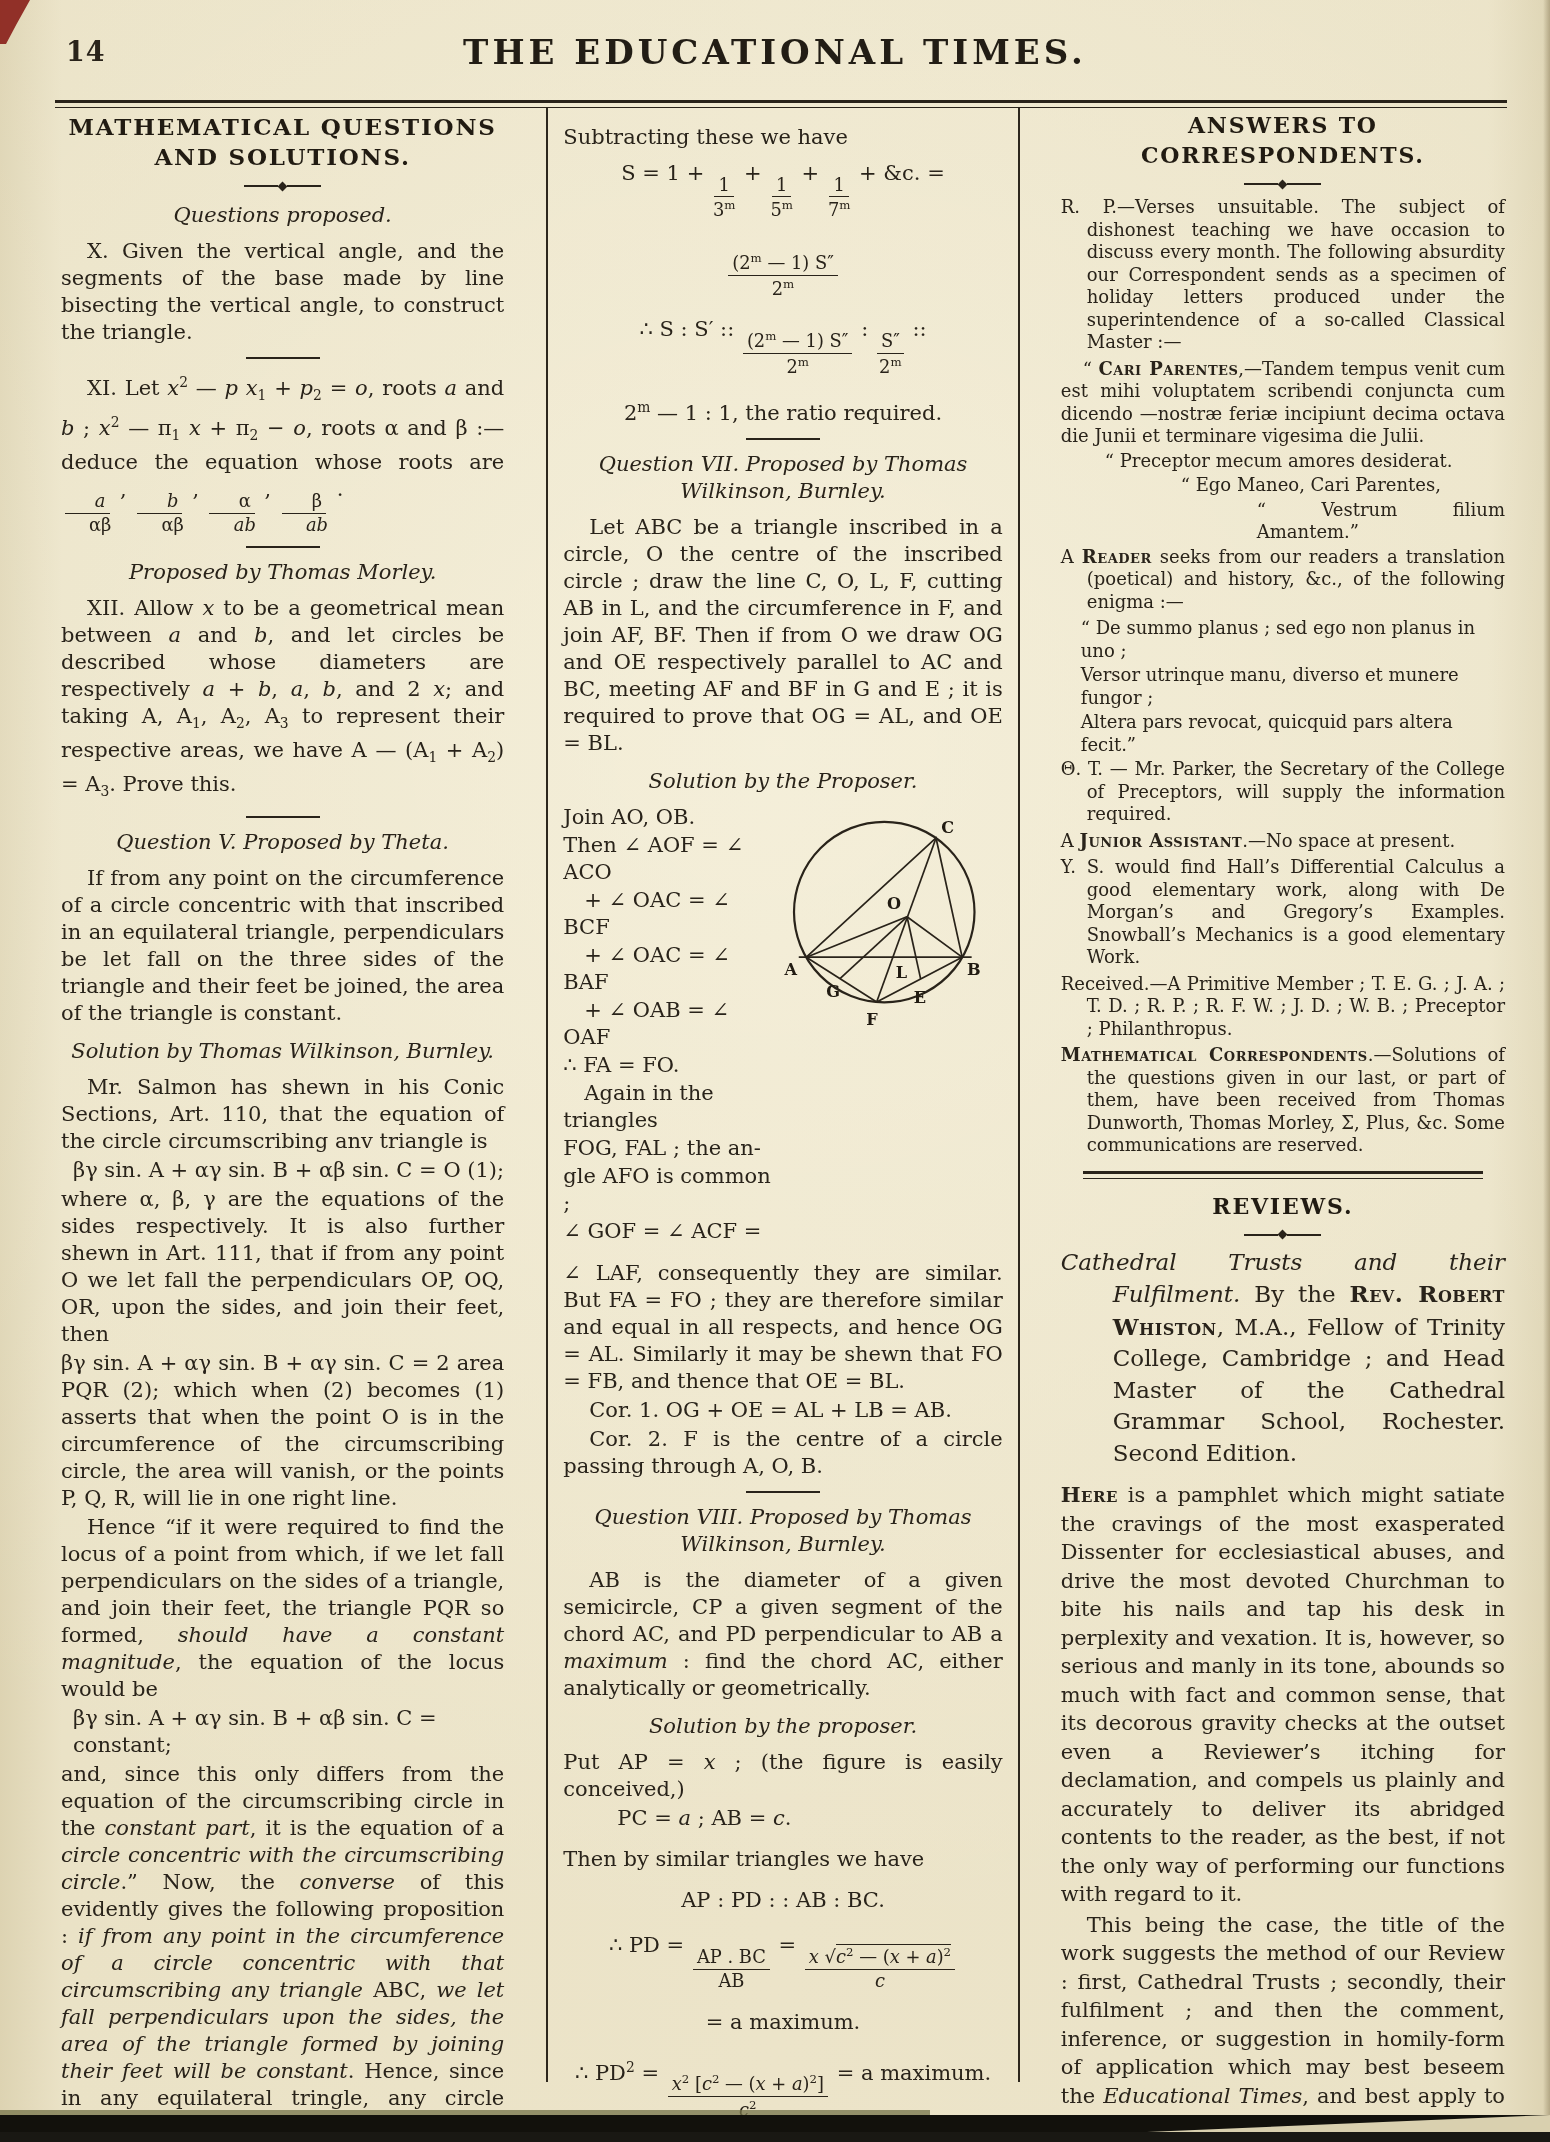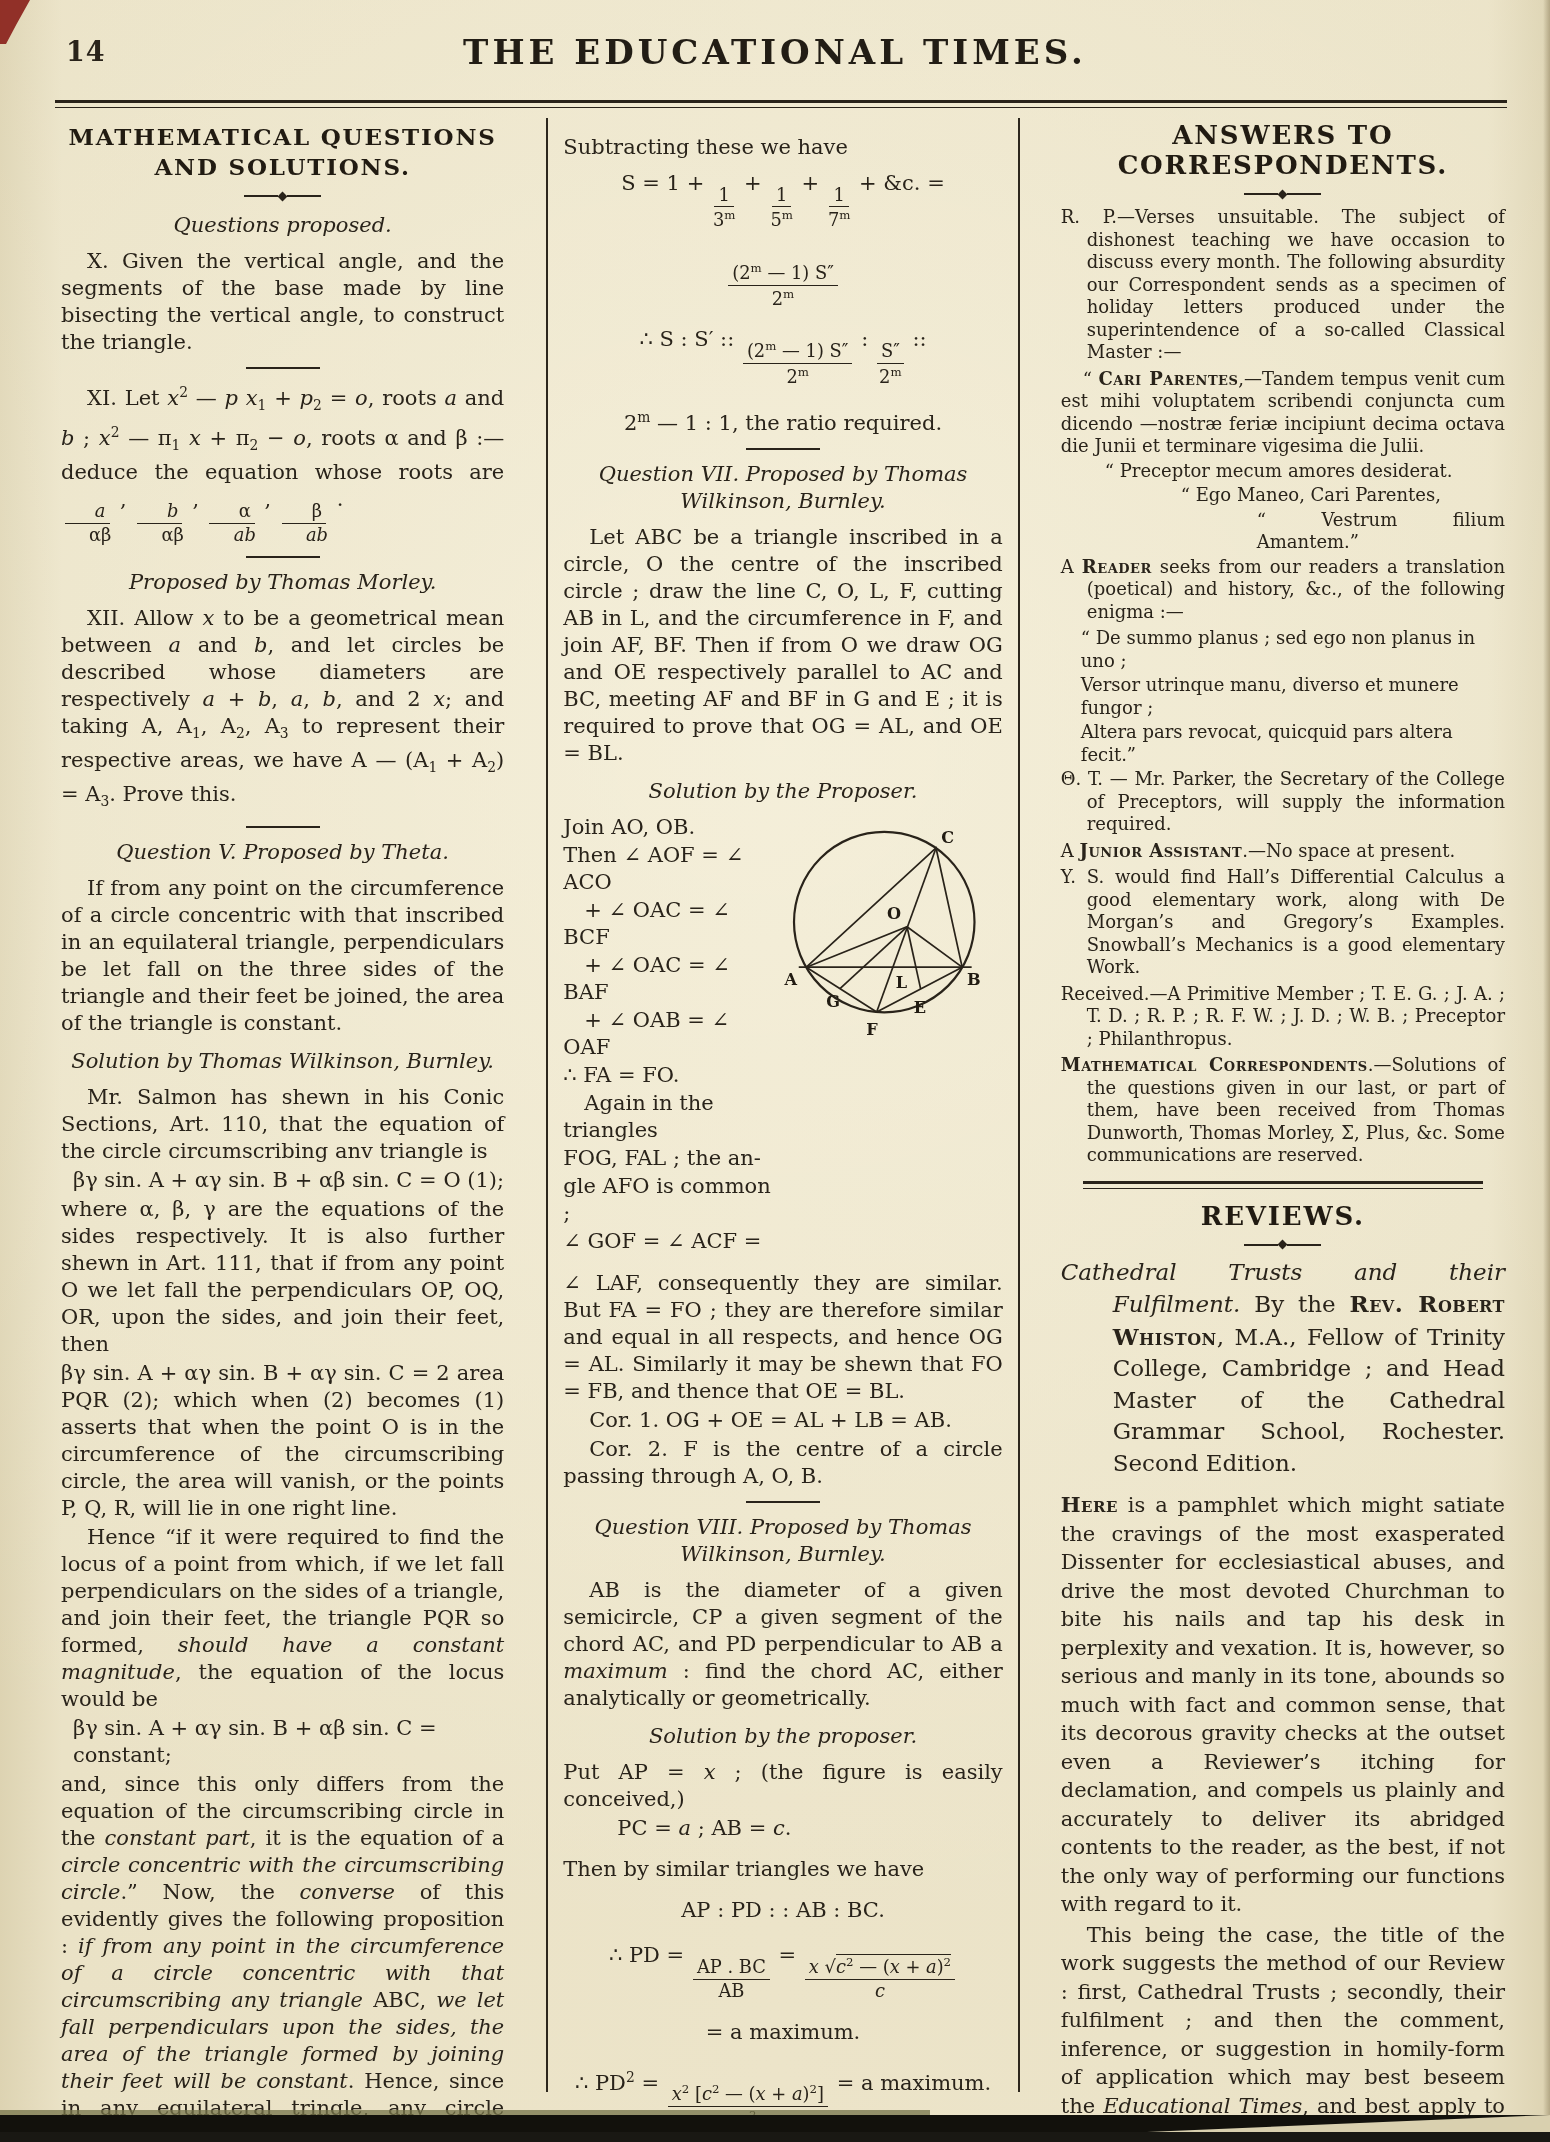--- a/index.html
+++ b/index.html
@@ -18,28 +18,28 @@
     clip-path:polygon(0 100%,100% 0,100% 100%);}
   .edge-right{position:absolute;right:0;top:0;bottom:0;width:7px;
     background:linear-gradient(90deg,rgba(0,0,0,0),#b3a785);}
   
   .pageno{position:absolute;left:66px;top:36px;font-size:27px;font-weight:bold;letter-spacing:1px;}
   .masthead{position:absolute;left:0;top:32px;width:100%;text-align:center;
     font-size:34px;font-weight:bold;letter-spacing:4px;color:#221d15;}
   .headrule{position:absolute;left:55px;top:100px;width:1452px;height:4px;
     border-top:3.4px solid #29231a;border-bottom:1.8px solid #29231a;}
   
-  .cols{position:absolute;left:55px;top:118px;width:1452px;height:1974px;display:flex;gap:28px;}
+  .cols{position:absolute;left:55px;top:108px;width:1452px;height:1974px;display:flex;gap:28px;}
   .col{box-sizing:border-box;font-size:21px;line-height:27px;}
   .col-left{width:482px;padding:2px 14px 0 6px;}
   .col-mid{width:492px;padding:2px 15px 0 15px;border-left:2px solid #2d271d;border-right:2px solid #2d271d;}
   .col-right{width:478px;padding:2px 2px 0 13px;font-size:18px;line-height:22.5px;}
   
   .colhead{text-align:center;font-weight:bold;font-size:23px;line-height:30px;letter-spacing:1.8px;margin:2px 0 2px;color:#211b12;}
-  .col-right .colhead{font-size:26px;margin-top:0;}
+  .col-right .colhead{font-size:22px;margin-top:0;}
   .fleuron{display:flex;align-items:center;justify-content:center;margin:9px auto 7px;height:10px;}
   .fleuron .ln{width:34px;height:0;border-top:2px solid #29231a;}
   .fleuron .di{width:7px;height:7px;background:#29231a;transform:rotate(45deg);margin:0 1px;}
   .subhead{text-align:center;font-style:italic;margin:11px 0 9px;}
   .para{text-align:justify;text-indent:26px;margin:0 0 2px;}
   .para0{text-align:justify;margin:0 0 2px;}
   .hang{text-align:justify;padding-left:26px;text-indent:-26px;margin:0 0 4px;}
   .rule{width:74px;margin:11px auto 10px;border-top:2.4px solid #29231a;height:0;}
   .dblrule{width:400px;margin:14px auto 12px;border-top:3.4px solid #29231a;border-bottom:1.8px solid #29231a;height:4px;}
   .mathc{text-align:center;margin:9px 0;}

